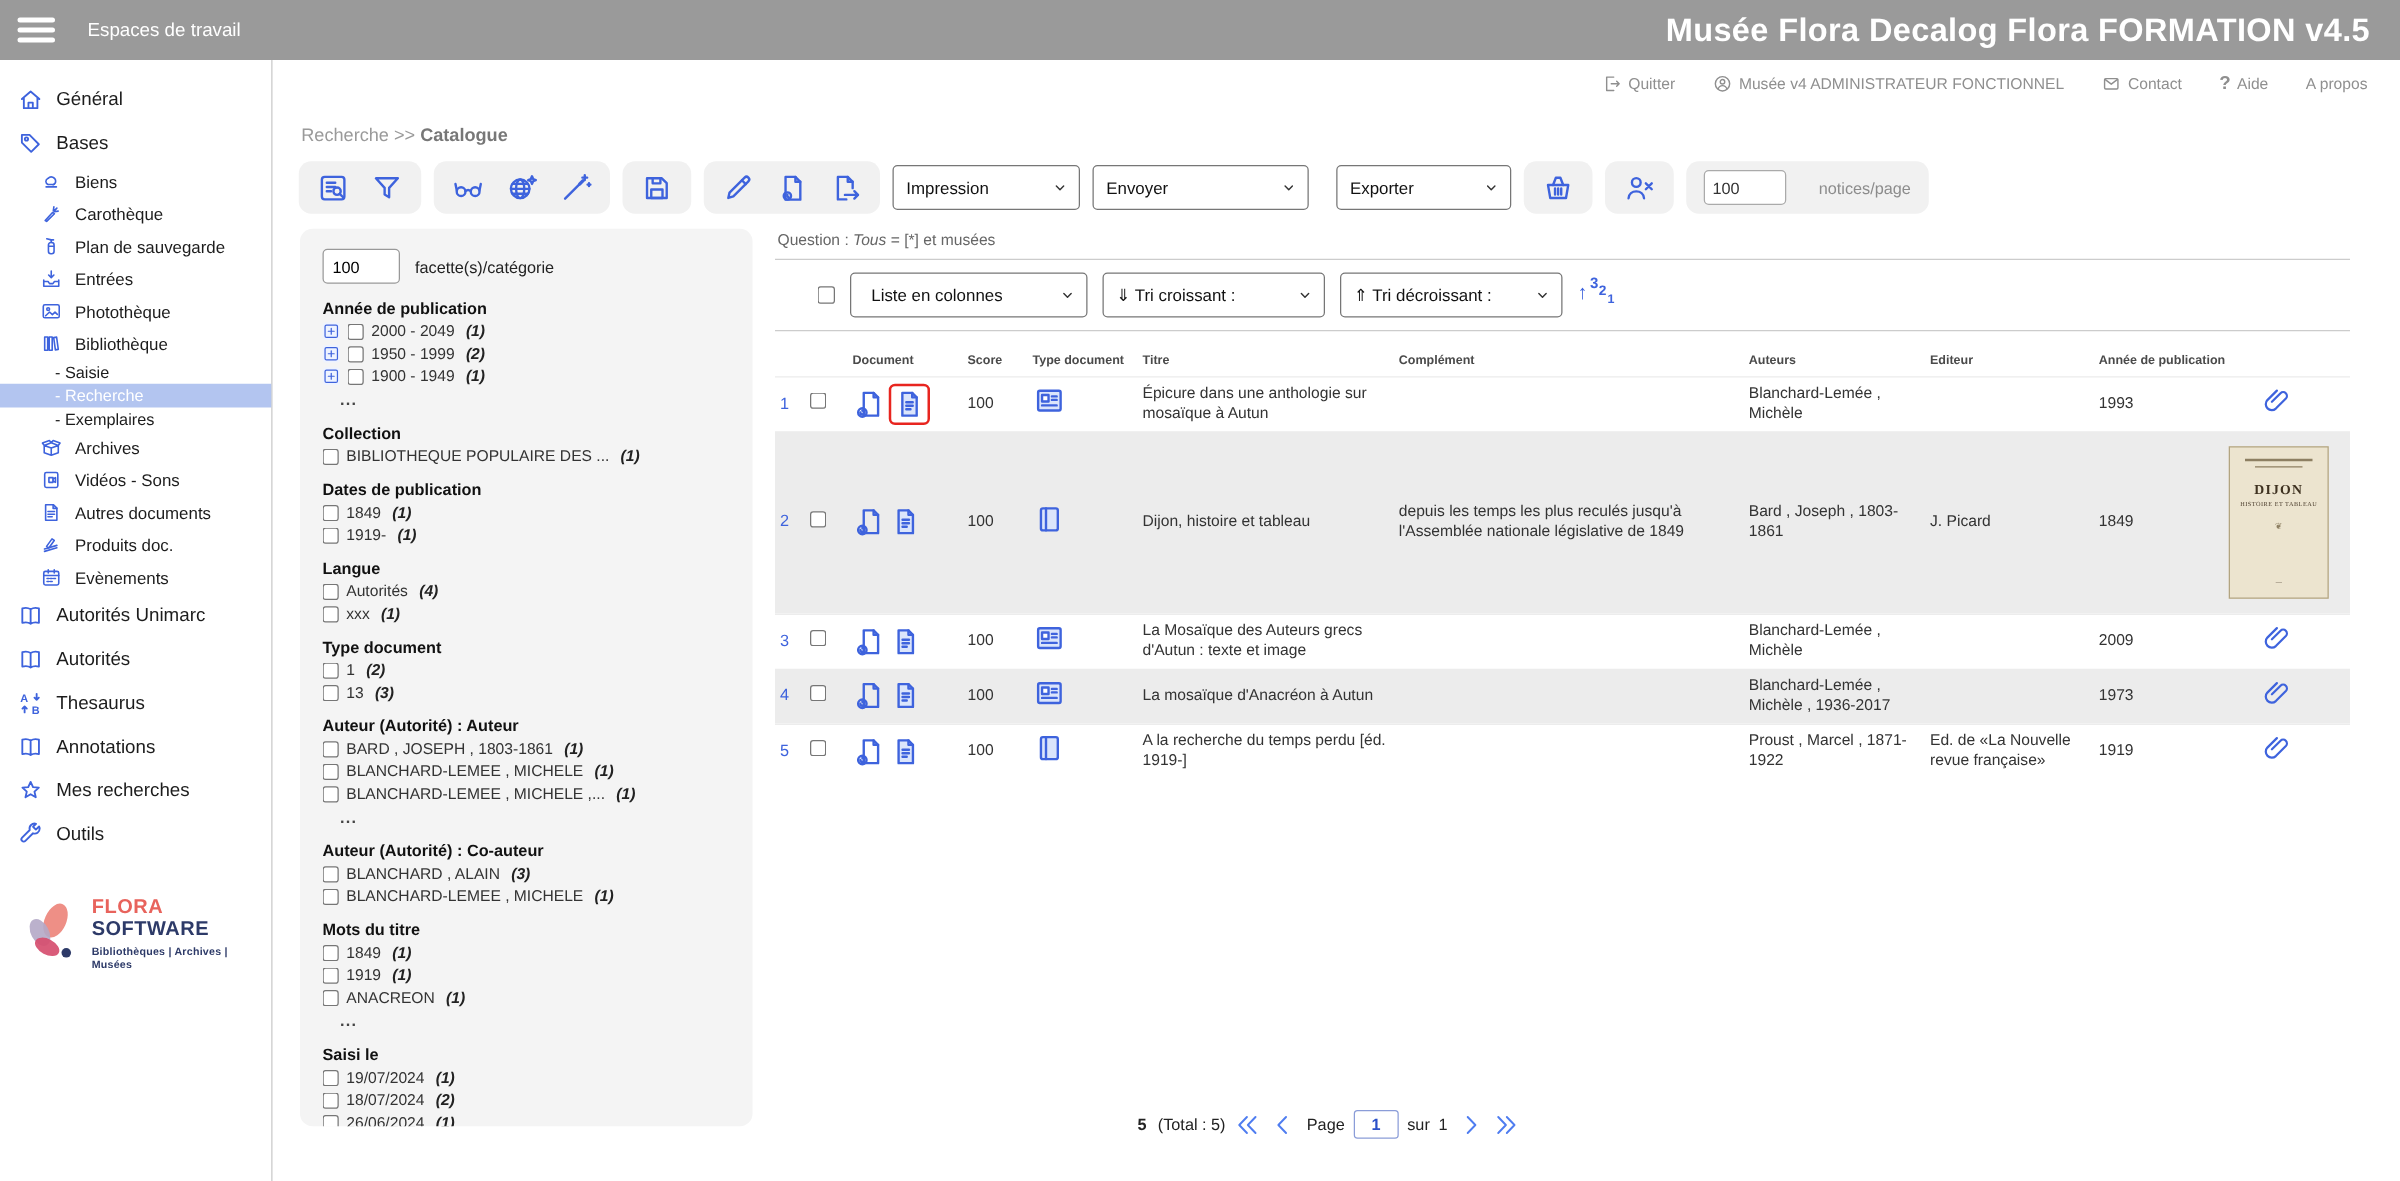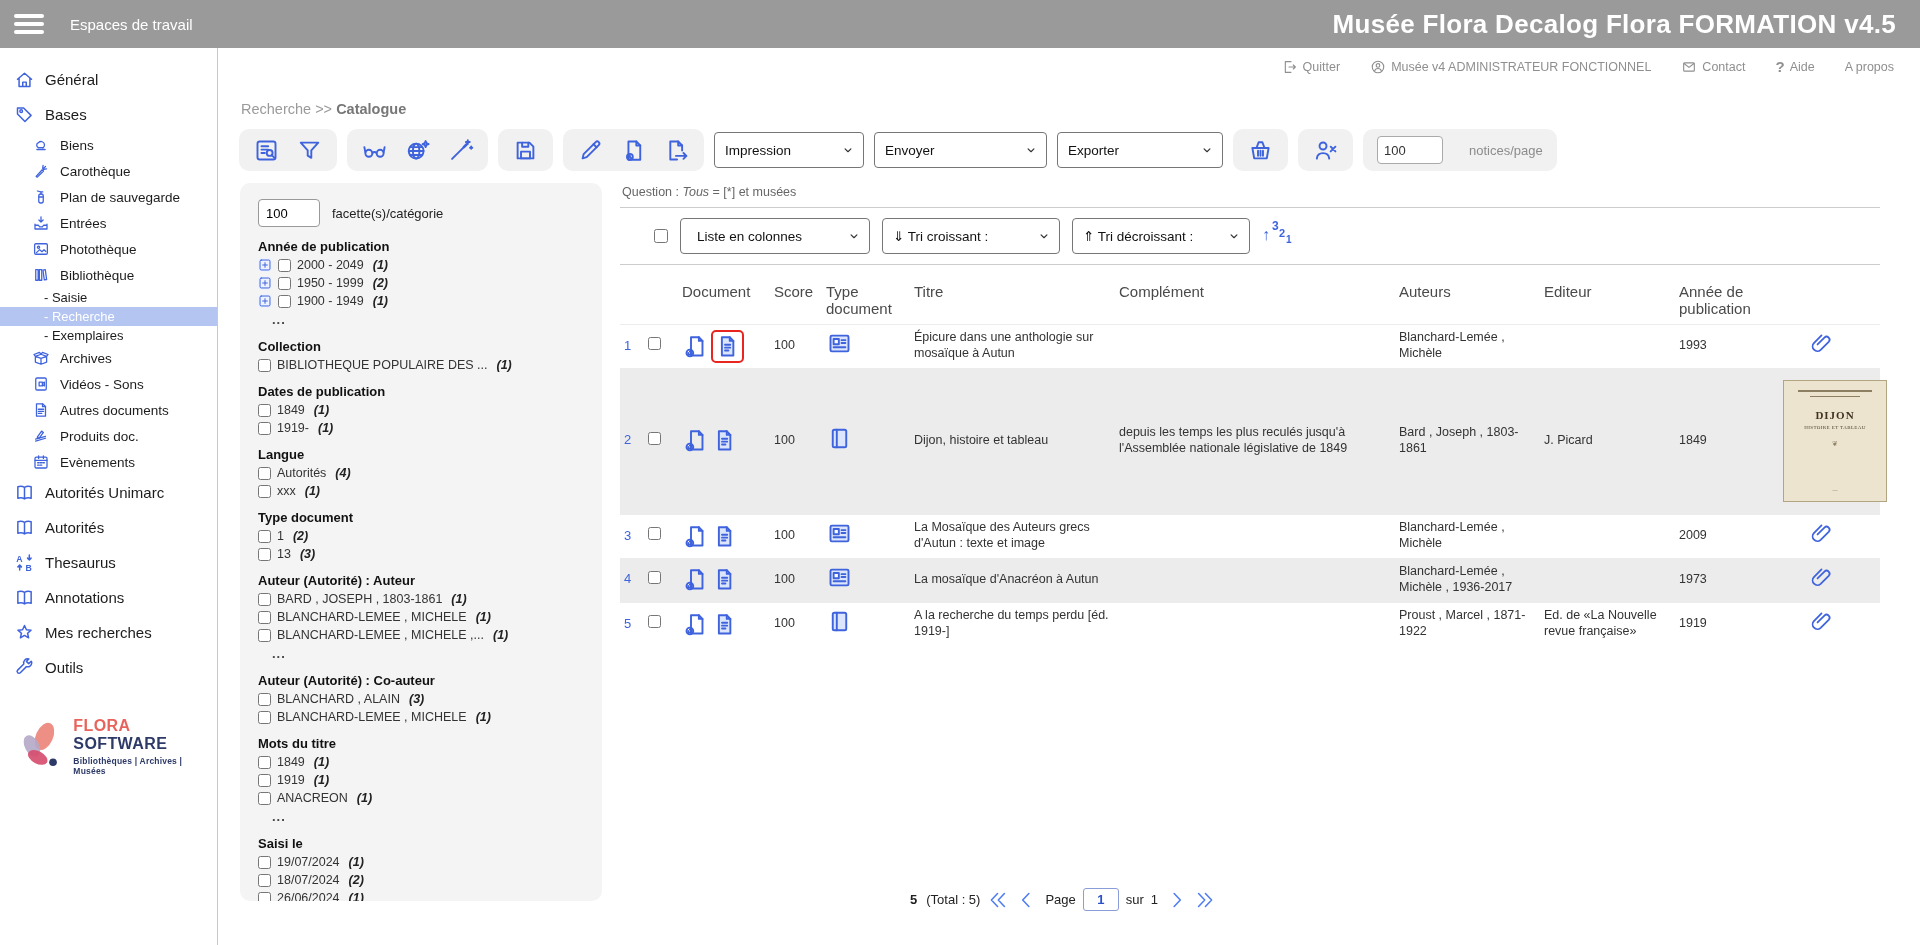--- a/index.html
+++ b/index.html
@@ -87,37 +87,37 @@
   .sort-row { display:flex; align-items:center; gap:12px; margin:10px 0 10px 34px; }
   .sort-row input[type=checkbox] { width:14px; height:14px; cursor:pointer; }
   .sort321 { position:relative; width:30px; height:28px; color:#3e63dd; font-weight:bold; cursor:pointer; }
   .sort321 .s3 { position:absolute; left:10px; top:-3px; font-size:12px; }
   .sort321 .s2 { position:absolute; left:17px; top:5px;  font-size:11px; }
   .sort321 .s1 { position:absolute; left:24px; top:12px; font-size:10px; }
   .sort321 .sarr { position:absolute; left:0; top:4px; font-size:16px; }
 
   .tgrid { display:grid; grid-template-columns:28px 34px 92px 52px 88px 205px 280px 145px 135px 130px 56px; }
   .thead { margin-top:10px; padding:6px 0 4px 0; }
-  .th { font-size:15px; font-weight:normal; color:#4a4a4a; padding:2px 6px 2px 0; line-height:1.15; }
+  .th { font-size:10px; font-weight:bold; color:#4a4a4a; padding:2px 6px 2px 0; line-height:1.15; }
   .trow { align-items:center; min-height:44px; border-top:1px solid #ececec; background:#fff; }
   .trow.shaded { background:#ececec; border-top:none; }
   .trow.tall { min-height:146px; }
   .td { font-size:12.5px; color:#333; padding:4px 6px 4px 0; line-height:1.25; }
   .td.num a, a.num { color:#3e63dd; text-decoration:none; font-size:13px; cursor:pointer; padding-left:4px; display:block; }
   .docicons { display:flex; align-items:center; gap:2px; }
   .iconbtn { background:none; border:none; padding:0; cursor:pointer; color:#3e63dd;
     width:27px; height:27px; display:inline-flex; }
   .iconbtn svg { width:100%; height:100%; }
   .iconbtn.hl { border:2px solid #e8251f; border-radius:5px; padding:1px; width:33px; height:33px; }
   .typeicon { width:27px; height:27px; color:#3e63dd; display:inline-flex; }
   .typeicon svg { width:100%; height:100%; }
   .clipcell { overflow:visible; }
   .iconbtn.clip { width:25px; height:25px; }
 
-  .thumb { width:104px; height:122px; background:#ece4cf; border:1px solid #b2a582;
+  .thumb { width:80px; height:122px; background:#ece4cf; border:1px solid #b2a582;
     transform:translateX(-26px); padding:7px 5px; text-align:center; cursor:pointer;
     font-family:"Liberation Serif", serif; color:#4a3c2c; display:flex; flex-direction:column; align-items:center; }
   .thumb .bar { width:80%; height:2px; background:#8d7f62; margin:2px 0; }
   .thumb .bar.small { width:55%; height:1px; }
   .thumb-title { font-size:11px; font-weight:bold; letter-spacing:1px; margin-top:10px; color:#3f3221; }
   .thumb-sub { font-size:5px; margin-top:3px; letter-spacing:.4px; }
   .thumb-orn { font-size:7px; margin-top:8px; color:#8d7f62; }
   .thumb-pub { font-size:5px; margin-top:auto; }
 
   
@@ -529,21 +529,21 @@
         <div class="selectbox" style="width: 173px;">
           <span class="sel-label">Envoyer</span>
           <span class="sel-chev">
             <svg viewBox="0 0 24 24">
               <g fill="none" stroke="currentColor" stroke-width="1.7" stroke-linecap="round" stroke-linejoin="round">
                 <path d="m7 10 5 5 5-5" stroke-width="2"></path>
               </g>
             </svg>
           </span>
         </div>
-        <div class="selectbox" style="width: 166px;">
+        <div class="selectbox" style="width: 140px; margin-left: 12px;">
           <span class="sel-label">Exporter</span>
           <span class="sel-chev">
             <svg viewBox="0 0 24 24">
               <g fill="none" stroke="currentColor" stroke-width="1.7" stroke-linecap="round" stroke-linejoin="round">
                 <path d="m7 10 5 5 5-5" stroke-width="2"></path>
               </g>
             </svg>
           </span>
         </div>
         <div class="tb-group">

